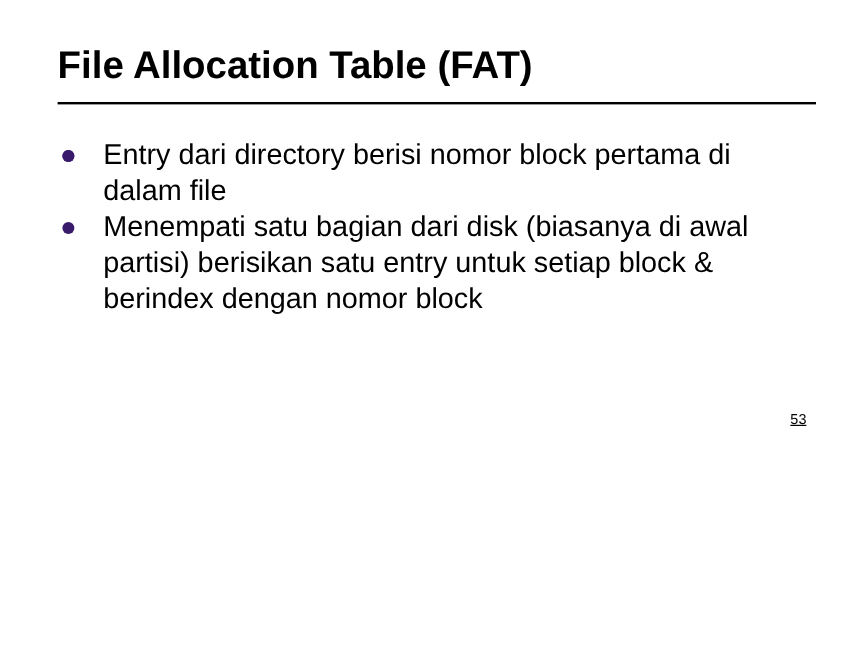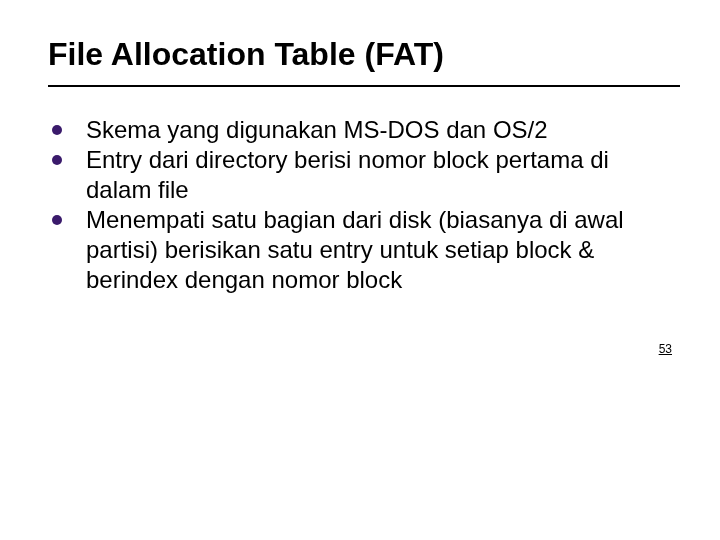--- a/index.html
+++ b/index.html
@@ -64,21 +64,20 @@
 </head>
 <body>
 
 <div class="slide">
   <h1 class="title">File Allocation Table (FAT)</h1>
   <div class="divider"></div>
 
   <ul class="body">
     <li>
       <span class="bullet"></span>
-      <span>Skema yang digunakan MS-DOS dan OS/2</span>
     </li>
     <li>
       <span class="bullet"></span>
       <span>Entry dari directory berisi nomor block pertama di dalam file</span>
     </li>
     <li>
       <span class="bullet"></span>
       <span>Menempati satu bagian dari disk (biasanya di awal partisi) berisikan satu entry untuk setiap block &amp; berindex dengan nomor block</span>
     </li>
   </ul>

